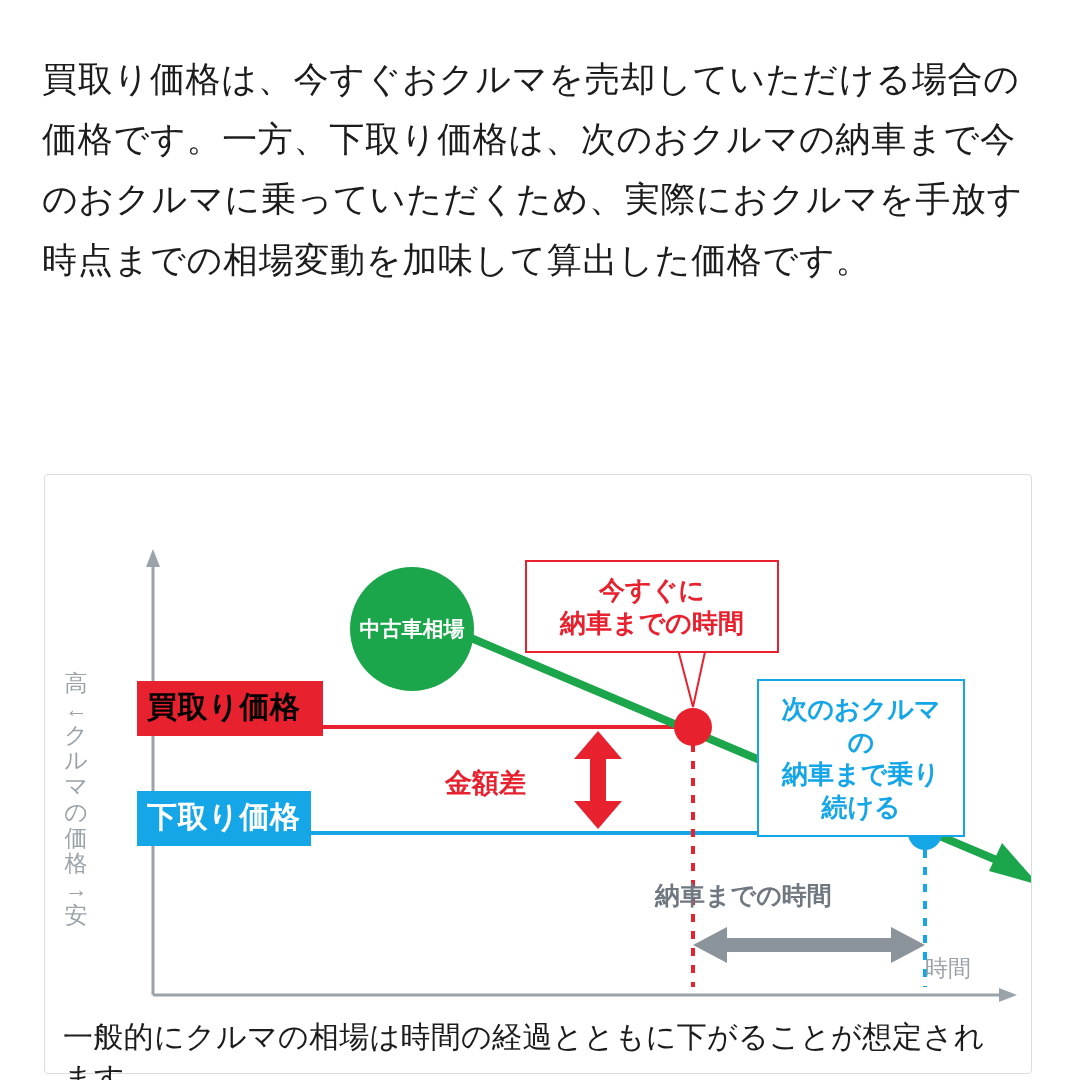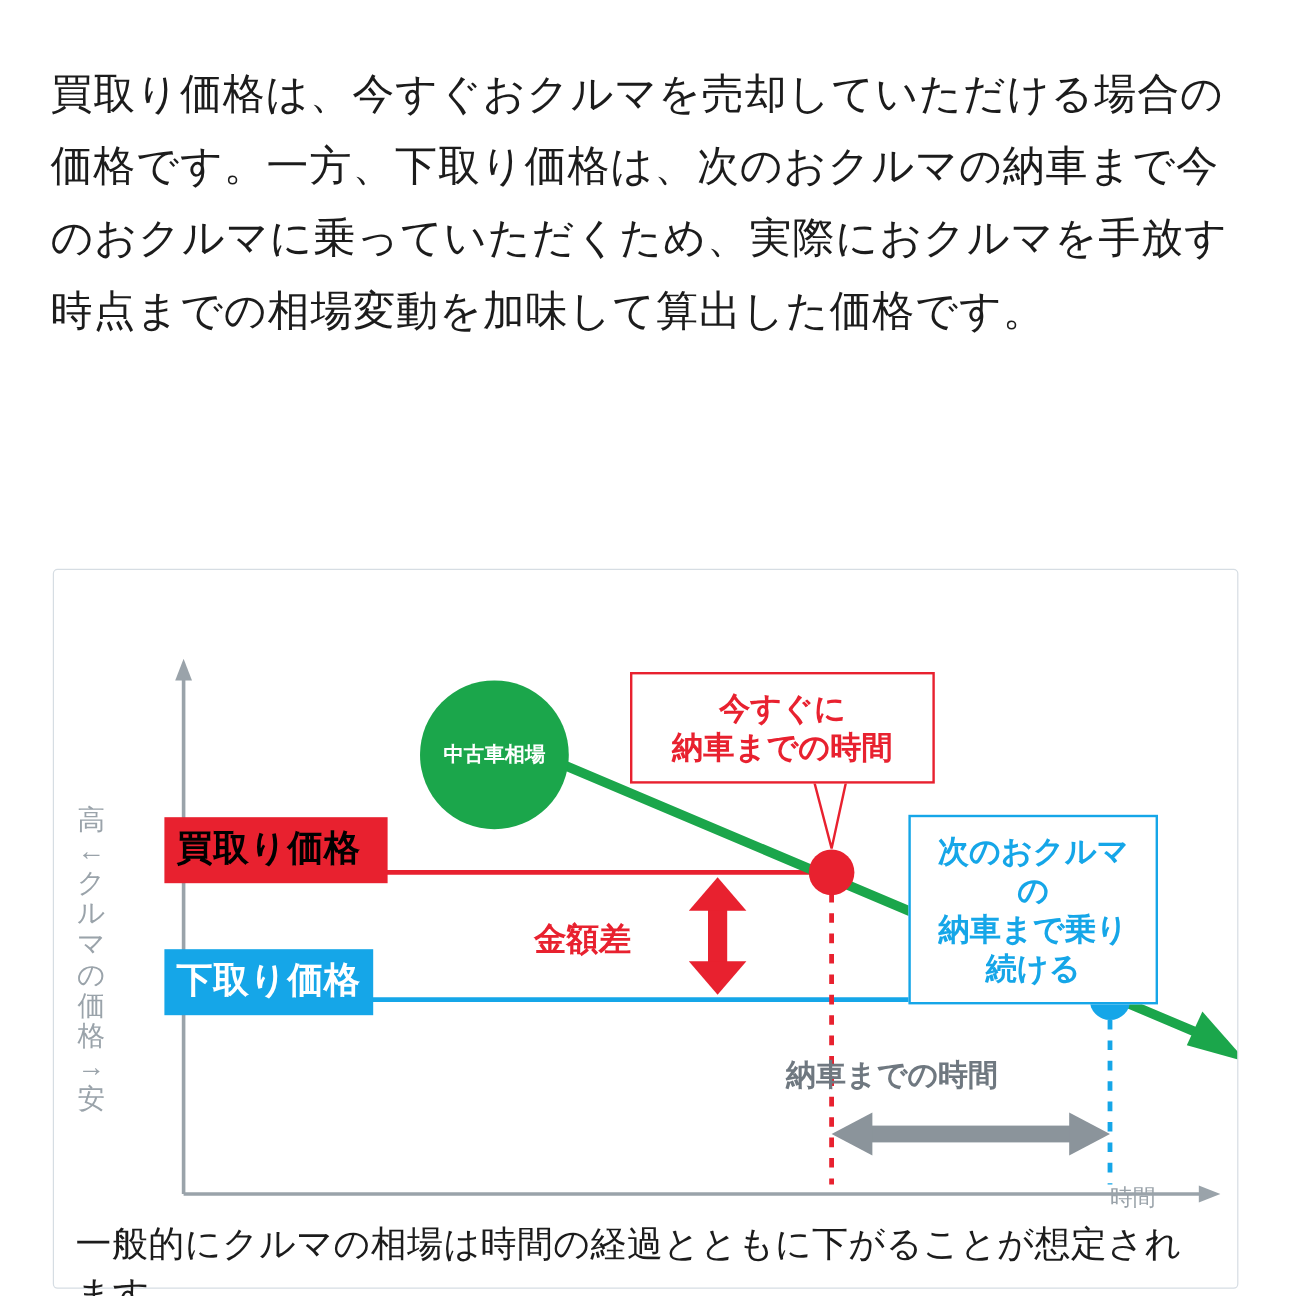--- a/index.html
+++ b/index.html
@@ -68,24 +68,23 @@
     color: #9aa3aa;
     line-height: 1.12;
     text-align: center;
     font-weight: normal;
     letter-spacing: 0;
   }
   .axis-x-label {
     position: absolute;
     left: 880px;
     top: 478px;
-    font-size: 19px;
+    font-size: 23px;
     color: #9aa3aa;
     font-weight: normal;
-    margin-top: 32px;
   }
 
   .tag-red {
     position: absolute;
     left: 92px;
     top: 206px;
     background: #e8212f;
     color: #000000;
     font-size: 30px;
     font-weight: bold;
@@ -106,21 +105,21 @@
 
   .bubble-green {
     position: absolute;
     left: 305px;
     top: 92px;
     width: 124px;
     height: 124px;
     border-radius: 50%;
     background: #1ba64b;
     color: #ffffff;
-    font-size: 17px;
+    font-size: 21px;
     font-weight: bold;
     line-height: 1.18;
     display: flex;
     align-items: center;
     justify-content: center;
     text-align: right;
   }
 
   .callout {
     position: absolute;

